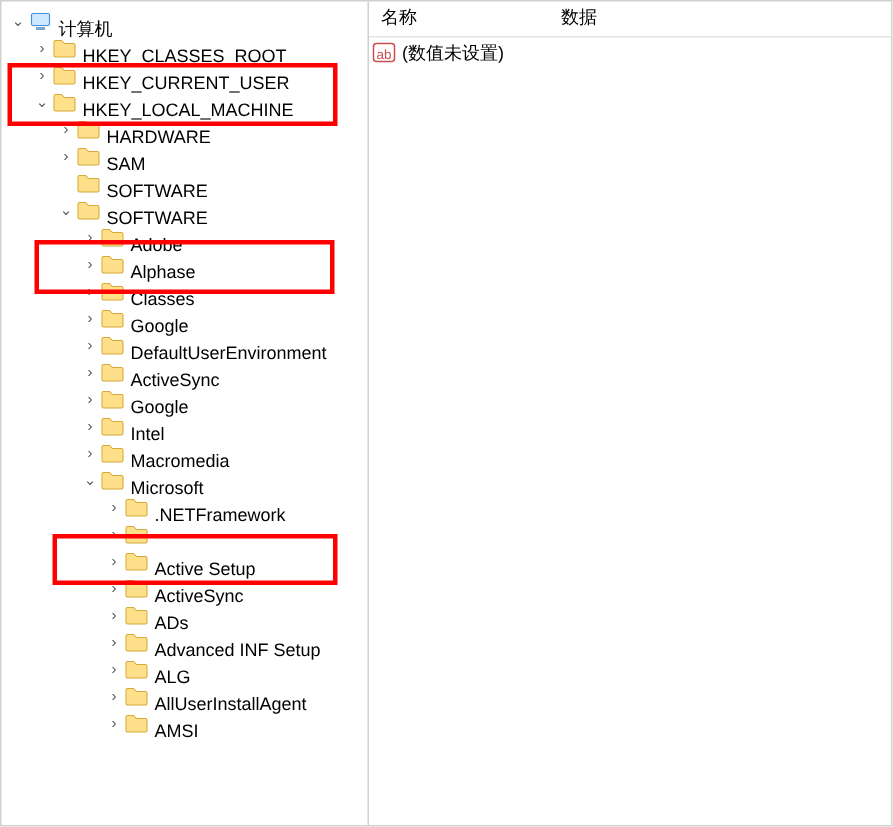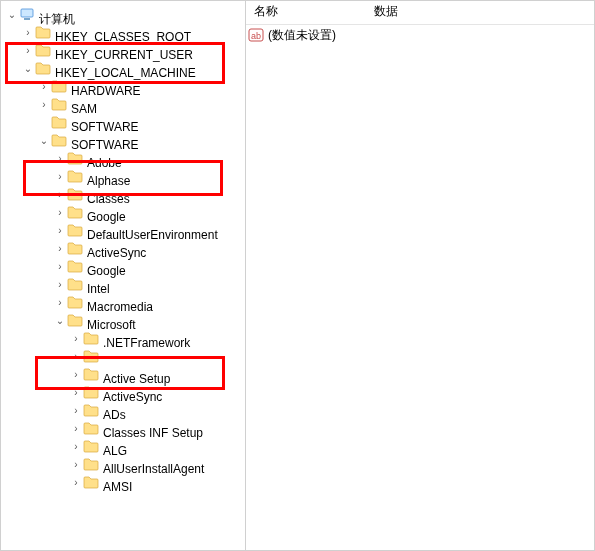--- a/index.html
+++ b/index.html
@@ -258,21 +258,21 @@
         <span class="label">ADs</span>
       </div>
       <div class="tree-row">
         <span class="indent" style="width:64px"></span>
         <span class="chevron">›</span>
         <span class="folder-icon">
           <svg width="16" height="14" viewBox="0 0 16 14">
             <path d="M1 3 L1 12 Q1 13 2 13 L14 13 Q15 13 15 12 L15 5 Q15 4 14 4 L8 4 L6 2 L2 2 Q1 2 1 3 Z" fill="#ffe08a" stroke="#d8a83a" stroke-width="0.7"></path>
           </svg>
         </span>
-        <span class="label">Classes INF Setup</span>
+        <span class="label">Advanced INF Setup</span>
       </div>
       <div class="tree-row">
         <span class="indent" style="width:64px"></span>
         <span class="chevron">›</span>
         <span class="folder-icon">
           <svg width="16" height="14" viewBox="0 0 16 14">
             <path d="M1 3 L1 12 Q1 13 2 13 L14 13 Q15 13 15 12 L15 5 Q15 4 14 4 L8 4 L6 2 L2 2 Q1 2 1 3 Z" fill="#ffe08a" stroke="#d8a83a" stroke-width="0.7"></path>
           </svg>
         </span>
         <span class="label">ALG</span>

